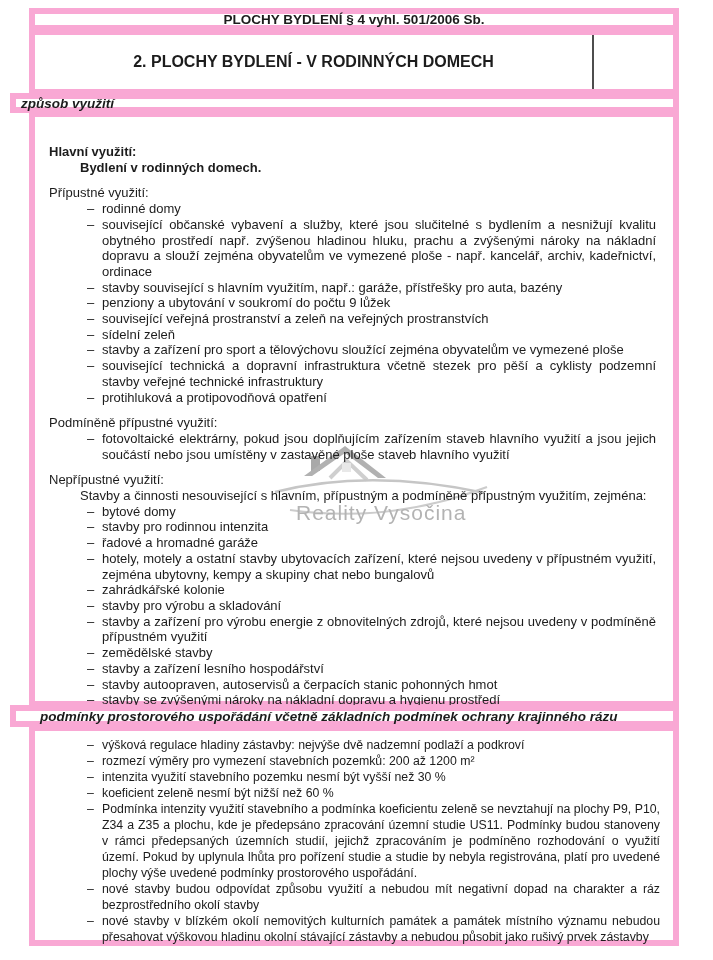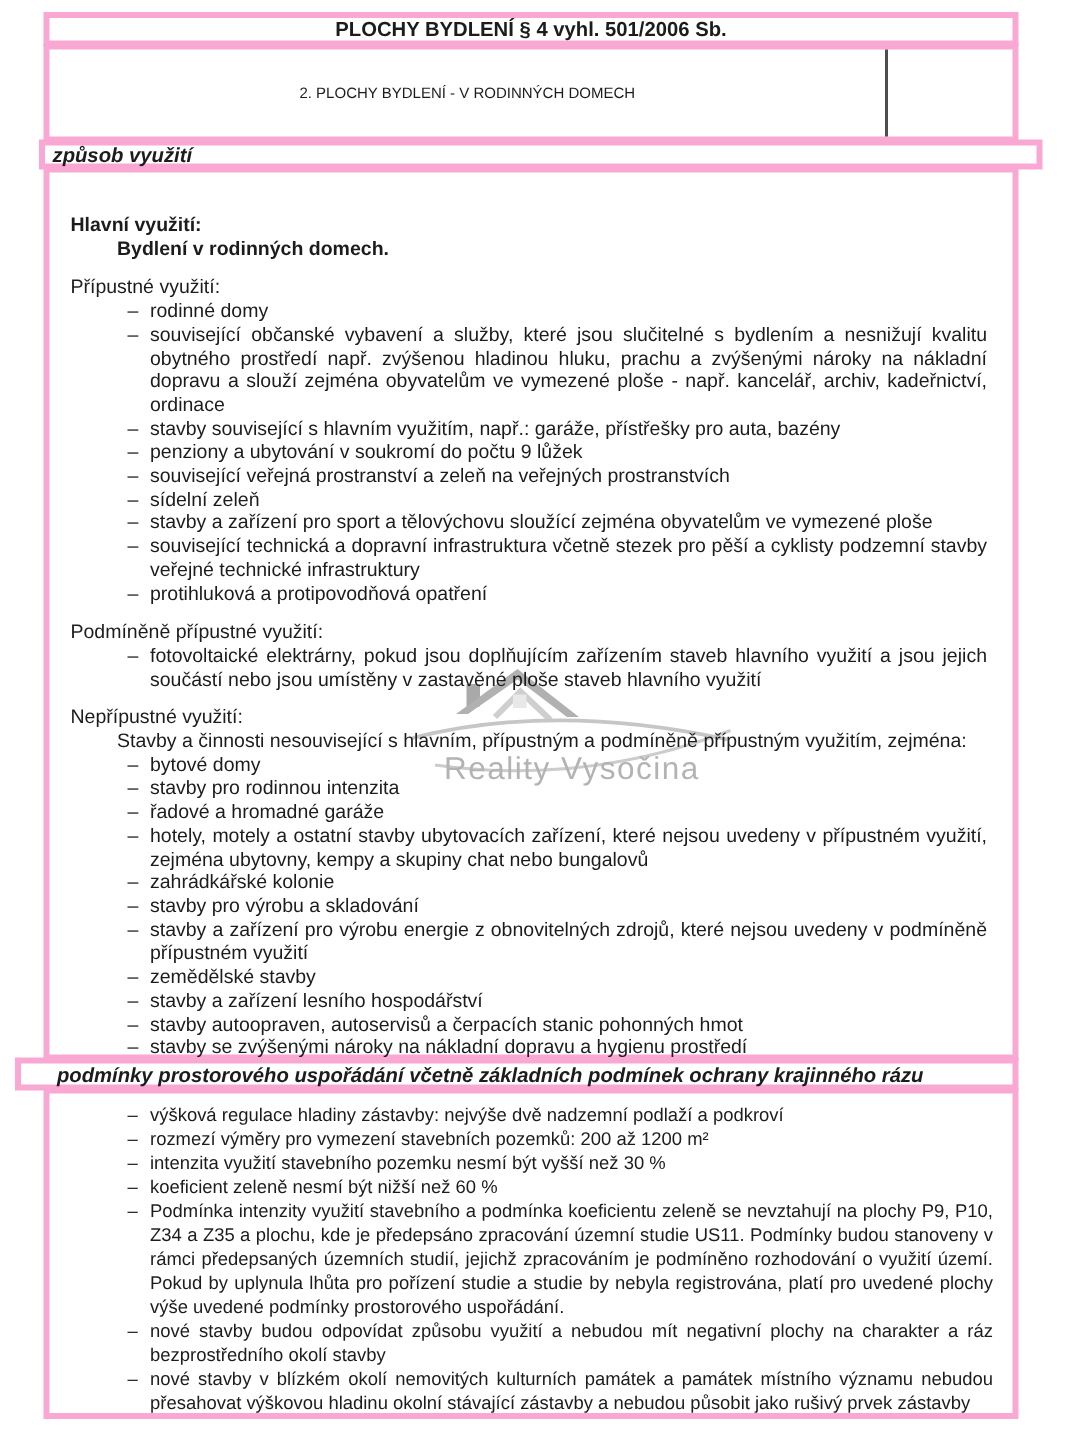--- a/index.html
+++ b/index.html
@@ -1,34 +1,34 @@
 <!DOCTYPE html>
 <html><head>
 <meta charset="utf-8">
 <style>
   html,body { margin:0; padding:0; background:#ffffff; }
   #page {
     position:relative; width:713px; height:960px; background:#ffffff;
     font-family:"Liberation Sans", sans-serif; color:#1c1c1c; overflow:hidden;
   }
-  .box { position:absolute; box-sizing:border-box; border:4px solid #f9a8d4; background:transparent; }
+  .box { position:absolute; box-sizing:border-box; border:6px solid #f9a8d4; background:transparent; }
 
   
   .row1 { left:29px; top:8px; width:650px; height:23px; display:flex; align-items:center; justify-content:center; }
   .row1 span { font-size:13.5px; font-weight:bold; }
   .row2 { left:29px; top:29px; width:650px; height:66px; display:flex; }
   .titlecell { flex:0 0 557px; border-right:2px solid #4d4d4d; display:flex; align-items:center; justify-content:center; }
-  .titlecell span { font-size:10px; font-weight:normal;text-align:right; }
+  .titlecell span { font-size:16px; font-weight:bold;text-align:right; }
   .codecell { flex:1; display:flex; align-items:center; justify-content:center; }
   .codecell span { font-size:41px; font-weight:bold; letter-spacing:1px; }
 
   
   .sechead { left:10px; width:669px; height:20px; display:flex; align-items:center; padding-left:5px; }
   .sechead span { font-size:13.5px; font-weight:bold; font-style:italic; }
-  #sechead-usage { top:93px;margin-left:16px; }
+  #sechead-usage { top:93px; }
   #sechead-spatial { top:705px; height:22px;padding-left:24px; }
 
   
   #content-usage { left:29px; top:111px; width:650px; height:596px; padding:12px 17px 0 14px; }
   #content-spatial { left:29px; top:725px; width:650px; height:221px; padding:6px 13px 0 14px; }
 
   .grp { margin-top:10px; }
   .grp:first-child { margin-top:15px;font-weight:bold; }
   .lbl { font-size:13px; line-height:15.7px; }
   .intro { font-size:13px; line-height:15.7px; margin-left:31px; text-align:justify; }
@@ -239,21 +239,21 @@
             <span class="btext">koeficient zeleně nesmí být nižší než 60 %</span>
           </div>
 
           <div class="bullet">
             <span class="dash">–</span>
             <span class="btext">Podmínka intenzity využití stavebního a podmínka koeficientu zeleně se nevztahují na plochy P9, P10, Z34 a Z35 a plochu, kde je předepsáno zpracování územní studie US11. Podmínky budou stanoveny v rámci předepsaných územních studií, jejichž zpracováním je podmíněno rozhodování o využití území. Pokud by uplynula lhůta pro pořízení studie a studie by nebyla registrována, platí pro uvedené plochy výše uvedené podmínky prostorového uspořádání.</span>
           </div>
 
           <div class="bullet">
             <span class="dash">–</span>
-            <span class="btext">nové stavby budou odpovídat způsobu využití a nebudou mít negativní plochy na charakter a ráz bezprostředního okolí stavby</span>
+            <span class="btext">nové stavby budou odpovídat způsobu využití a nebudou mít negativní dopad na charakter a ráz bezprostředního okolí stavby</span>
           </div>
 
           <div class="bullet">
             <span class="dash">–</span>
             <span class="btext">nové stavby v blízkém okolí nemovitých kulturních památek a památek místního významu nebudou přesahovat výškovou hladinu okolní stávající zástavby a nebudou působit jako rušivý prvek zástavby</span>
           </div>
         </div>
     </div>
 
   </div>

